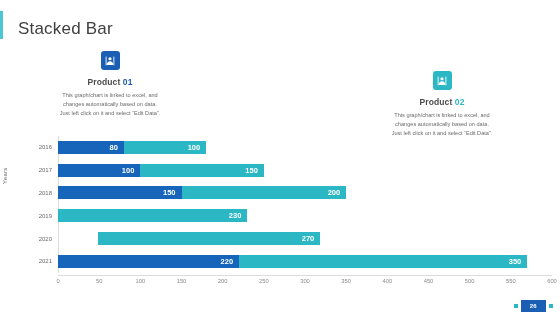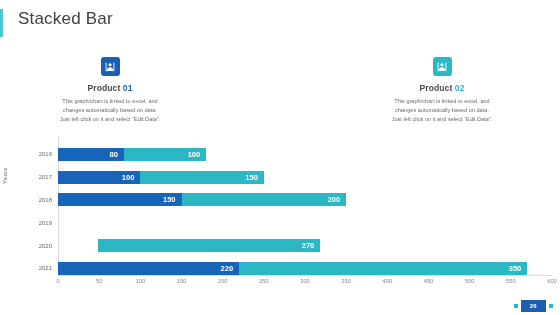--- a/index.html
+++ b/index.html
@@ -15,21 +15,21 @@
     overflow: hidden;
     position: relative;
   }
 
   
   .title-row {
     position: absolute;
     left: 0;
     top: 9px;
     display: flex;
-    align-items: flex-start;
+    align-items: flex-end;
     height: 30px;
   }
   .title-accent {
     width: 3px;
     height: 28px;
     background: #4cc6d2;
     margin-right: 15px;
   }
   .slide-title {
     font-size: 17px;
@@ -38,22 +38,22 @@
     letter-spacing: 0.2px;
     white-space: nowrap;
   }
 
   
   .product {
     position: absolute;
     width: 190px;
     text-align: center;
   }
-  .product-01 { left: 15px;  top: 57px; }
-  .product-02 { left: 347px; top: 57px; }
+  .product-01 { left: 15px;  top: 51px; }
+  .product-02 { left: 347px; top: 71px; }
 
   .prod-icon {
     width: 19px;
     height: 19px;
     border-radius: 3px;
     margin: 0 auto 7px auto;
     display: flex;
     align-items: center;
     justify-content: center;
   }
@@ -99,21 +99,21 @@
   .plot {
     position: absolute;
     left: 25px;
     top: 0;
     right: 8px;
     bottom: 0;
   }
   .rows {
     position: absolute;
     left: 0;
-    top: 9px;
+    top: 2px;
     right: 0;
     height: 137px;
   }
   .row {
     display: flex;
     align-items: center;
     height: 22.8px;
   }
   .row-label {
     width: 27px;
@@ -270,20 +270,21 @@
         <div class="row">
           <div class="row-label">2018</div>
           <div class="bars">
             <div class="seg blue" style="width: 25%;">150</div>
             <div class="seg teal" style="width: 33.3333%;">200</div>
           </div>
         </div>
         <div class="row">
           <div class="row-label">2019</div>
           <div class="bars">
+            <div class="seg teal" style="width: 38.3333%;">230</div>
           </div>
         </div>
         <div class="row">
           <div class="row-label">2020</div>
           <div class="bars">
             <div class="seg teal" style="width: 45%; margin-left: 40px;">270</div>
           </div>
         </div>
         <div class="row">
           <div class="row-label">2021</div>

